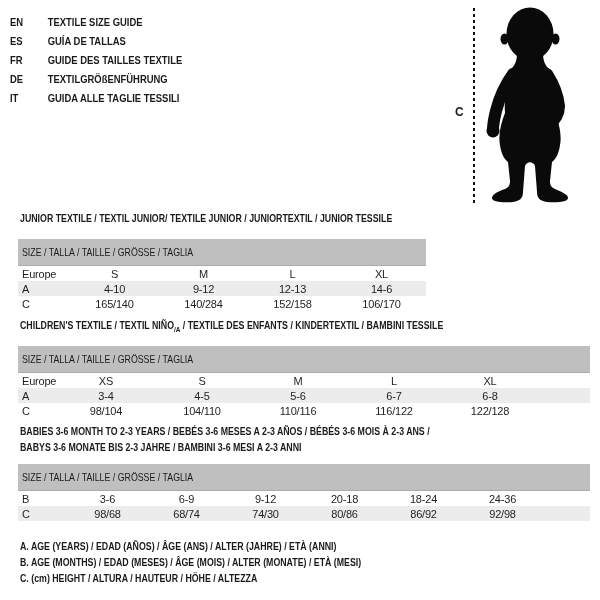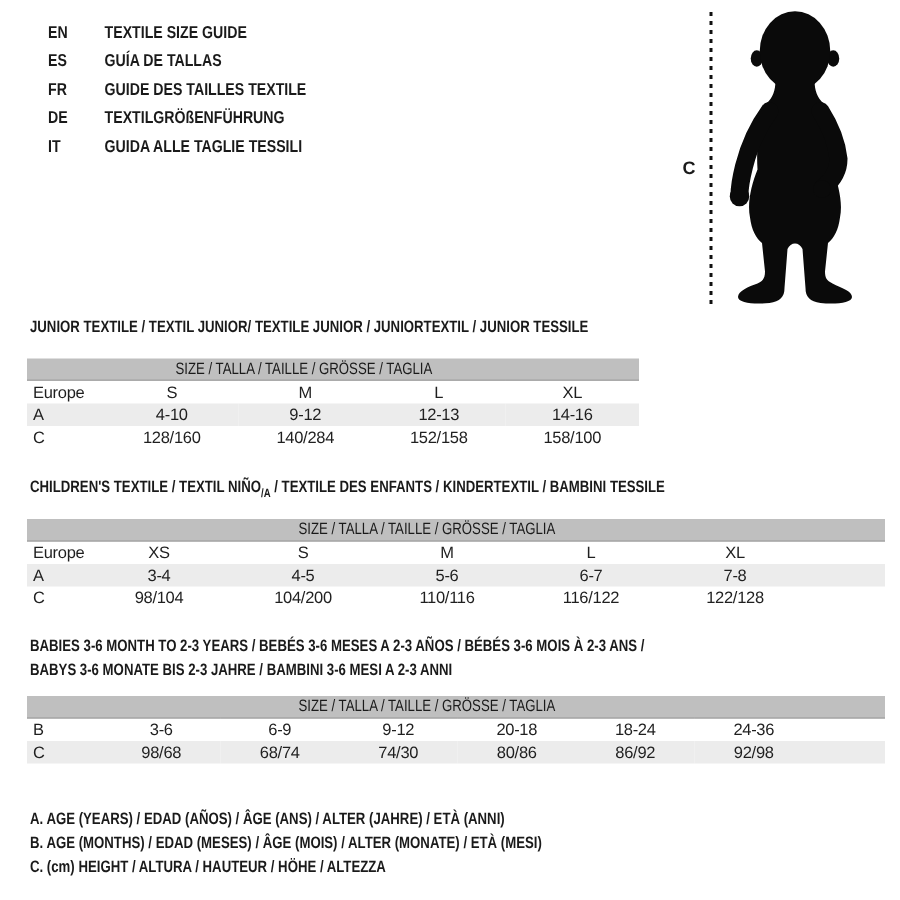--- a/index.html
+++ b/index.html
@@ -3,41 +3,41 @@
 <meta charset="utf-8">
 <style>
   html,body{margin:0;padding:0;}
   body{
     width:600px;height:600px;position:relative;background:#ffffff;
     font-family:"Liberation Sans",sans-serif;color:#1a1a1a;overflow:hidden;
   }
   .abs{position:absolute;}
 
   
-  .lang-list{left:32px;top:13px;}
+  .lang-list{left:10px;top:13px;}
   .lang-row{display:flex;height:19px;line-height:19px;font-size:11.5px;font-weight:700;
     transform:scaleX(0.82);transform-origin:left top;white-space:nowrap;}
   .lang-code{display:inline-block;width:46px;}
 
   
   .measure-line{left:473px;top:8px;width:2px;height:198px;
     background:repeating-linear-gradient(to bottom,#111 0 3px,transparent 3px 6px);}
   .measure-label{left:455px;top:105px;font-size:12px;font-weight:700;}
   .baby-svg{left:479px;top:3px;}
 
   
   .sec-title{left:20px;font-size:11px;font-weight:700;white-space:nowrap;
     transform:scaleX(0.80);transform-origin:left top;line-height:13px;}
   .sec-title .line{height:16px;line-height:16px;}
 
   
   table.size-table{position:absolute;left:18px;border-collapse:collapse;table-layout:fixed;}
   table.size-table th{
-    height:14px;background:#bfbfbf;border-bottom:1px solid #ababab;
-    text-align:center;font-weight:400;font-size:11px;padding:0 0 0 4px;white-space:nowrap;}
+    height:26px;background:#bfbfbf;border-bottom:1px solid #ababab;
+    text-align:left;font-weight:400;font-size:11px;padding:0 0 0 4px;white-space:nowrap;}
   table.size-table th .thx{display:inline-block;transform:scaleX(0.80);transform-origin:left center;white-space:nowrap;}
   table.size-table td{height:15px;font-size:11px;text-align:center;padding:0;
     letter-spacing:-0.2px;white-space:nowrap;color:#1f1f1f;}
   table.size-table td.rlabel{text-align:left;padding-left:4px;}
   table.size-table tr.shaded td{background:#ececec;}
   #table-junior{top:239px;width:408px;}
   #table-children{top:346px;width:572px;}
   #table-babies{top:464px;width:572px;}
   #title-junior{top:212px;}
   #title-children{top:319px;}
@@ -116,28 +116,28 @@
       <td>S</td>
       <td>M</td>
       <td>L</td>
       <td>XL</td>
     </tr>
     <tr class="shaded">
       <td class="rlabel">A</td>
       <td>4-10</td>
       <td>9-12</td>
       <td>12-13</td>
-      <td>14-16</td>
+      <td>14-6</td>
     </tr>
     <tr>
       <td class="rlabel">C</td>
-      <td>128/160</td>
+      <td>165/140</td>
       <td>140/284</td>
       <td>152/158</td>
-      <td>158/100</td>
+      <td>106/170</td>
     </tr>
   </tbody>
 </table>
 
 <div id="title-children" class="abs sec-title">
   <span>CHILDREN'S TEXTILE / TEXTIL NIÑO</span><sub>/A</sub><span> / TEXTILE DES ENFANTS / KINDERTEXTIL / BAMBINI TESSILE</span>
 </div>
 <table id="table-children" class="size-table">
   <colgroup>
       <col style="width:40px">
@@ -162,27 +162,27 @@
       <td>L</td>
       <td>XL</td>
       <td></td>
     </tr>
     <tr class="shaded">
       <td class="rlabel">A</td>
       <td>3-4</td>
       <td>4-5</td>
       <td>5-6</td>
       <td>6-7</td>
-      <td>7-8</td>
+      <td>6-8</td>
       <td></td>
     </tr>
     <tr>
       <td class="rlabel">C</td>
       <td>98/104</td>
-      <td>104/200</td>
+      <td>104/110</td>
       <td>110/116</td>
       <td>116/122</td>
       <td>122/128</td>
       <td></td>
     </tr>
   </tbody>
 </table>
 
 <div id="title-babies" class="abs sec-title">
   <div class="line">BABIES 3-6 MONTH TO 2-3 YEARS / BEBÉS 3-6 MESES A 2-3 AÑOS / BÉBÉS 3-6 MOIS À 2-3 ANS /</div>

